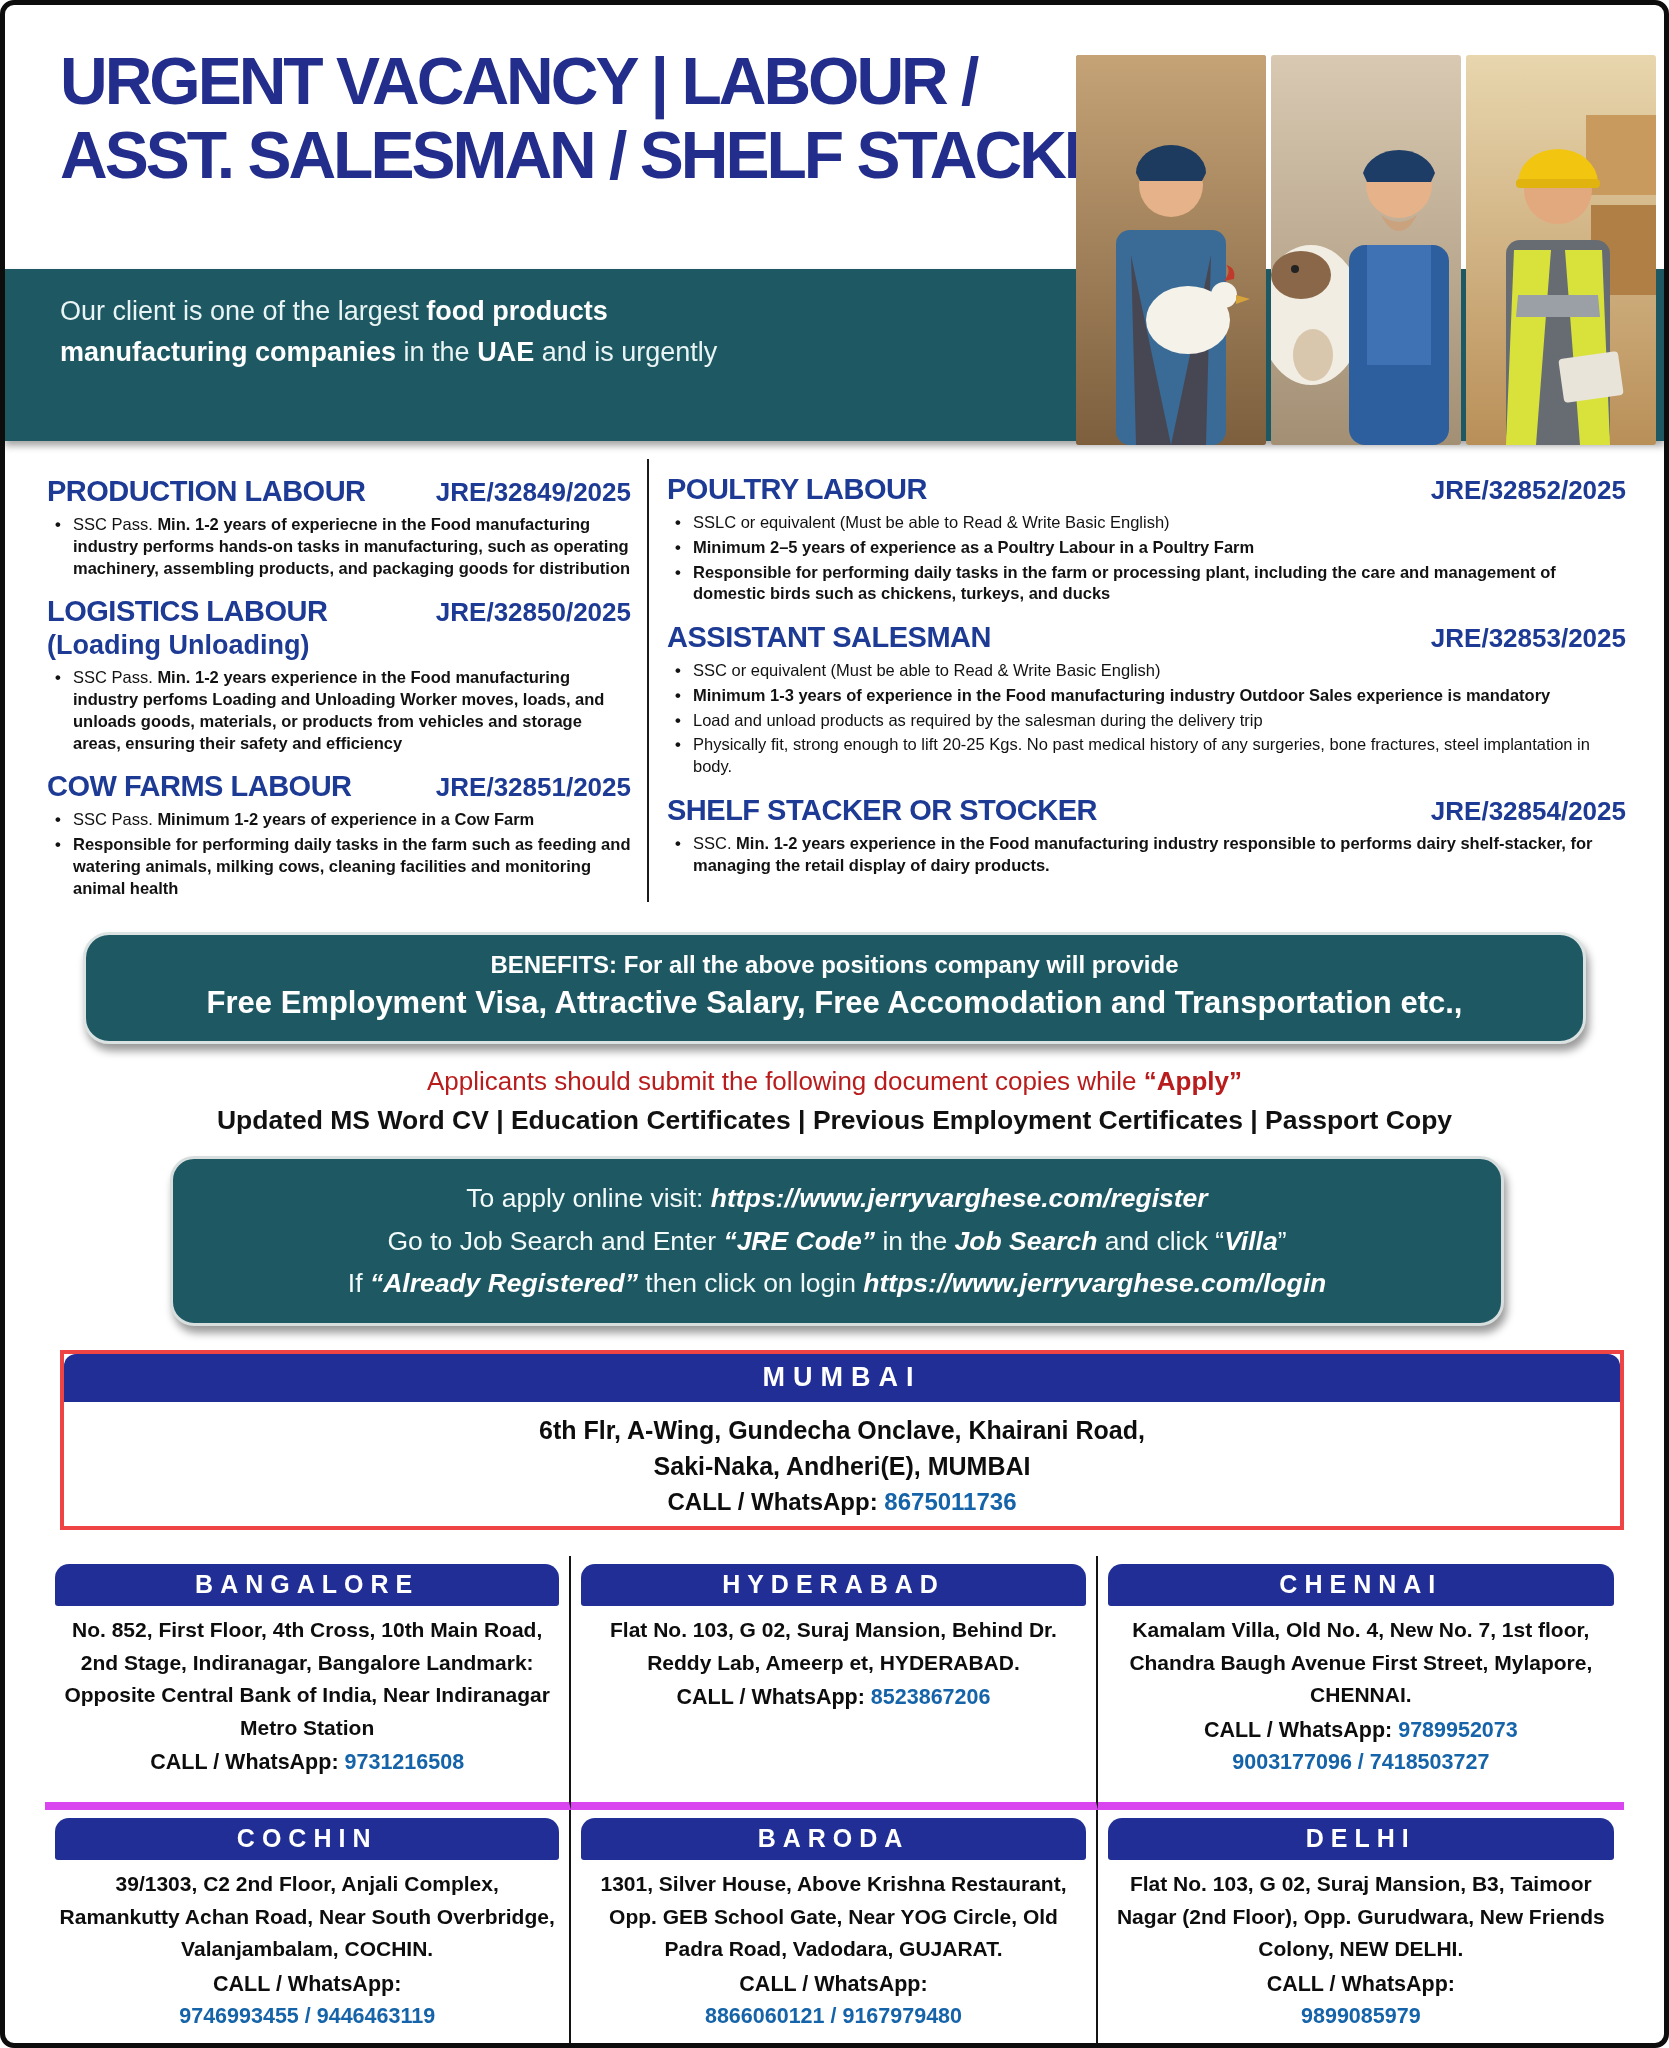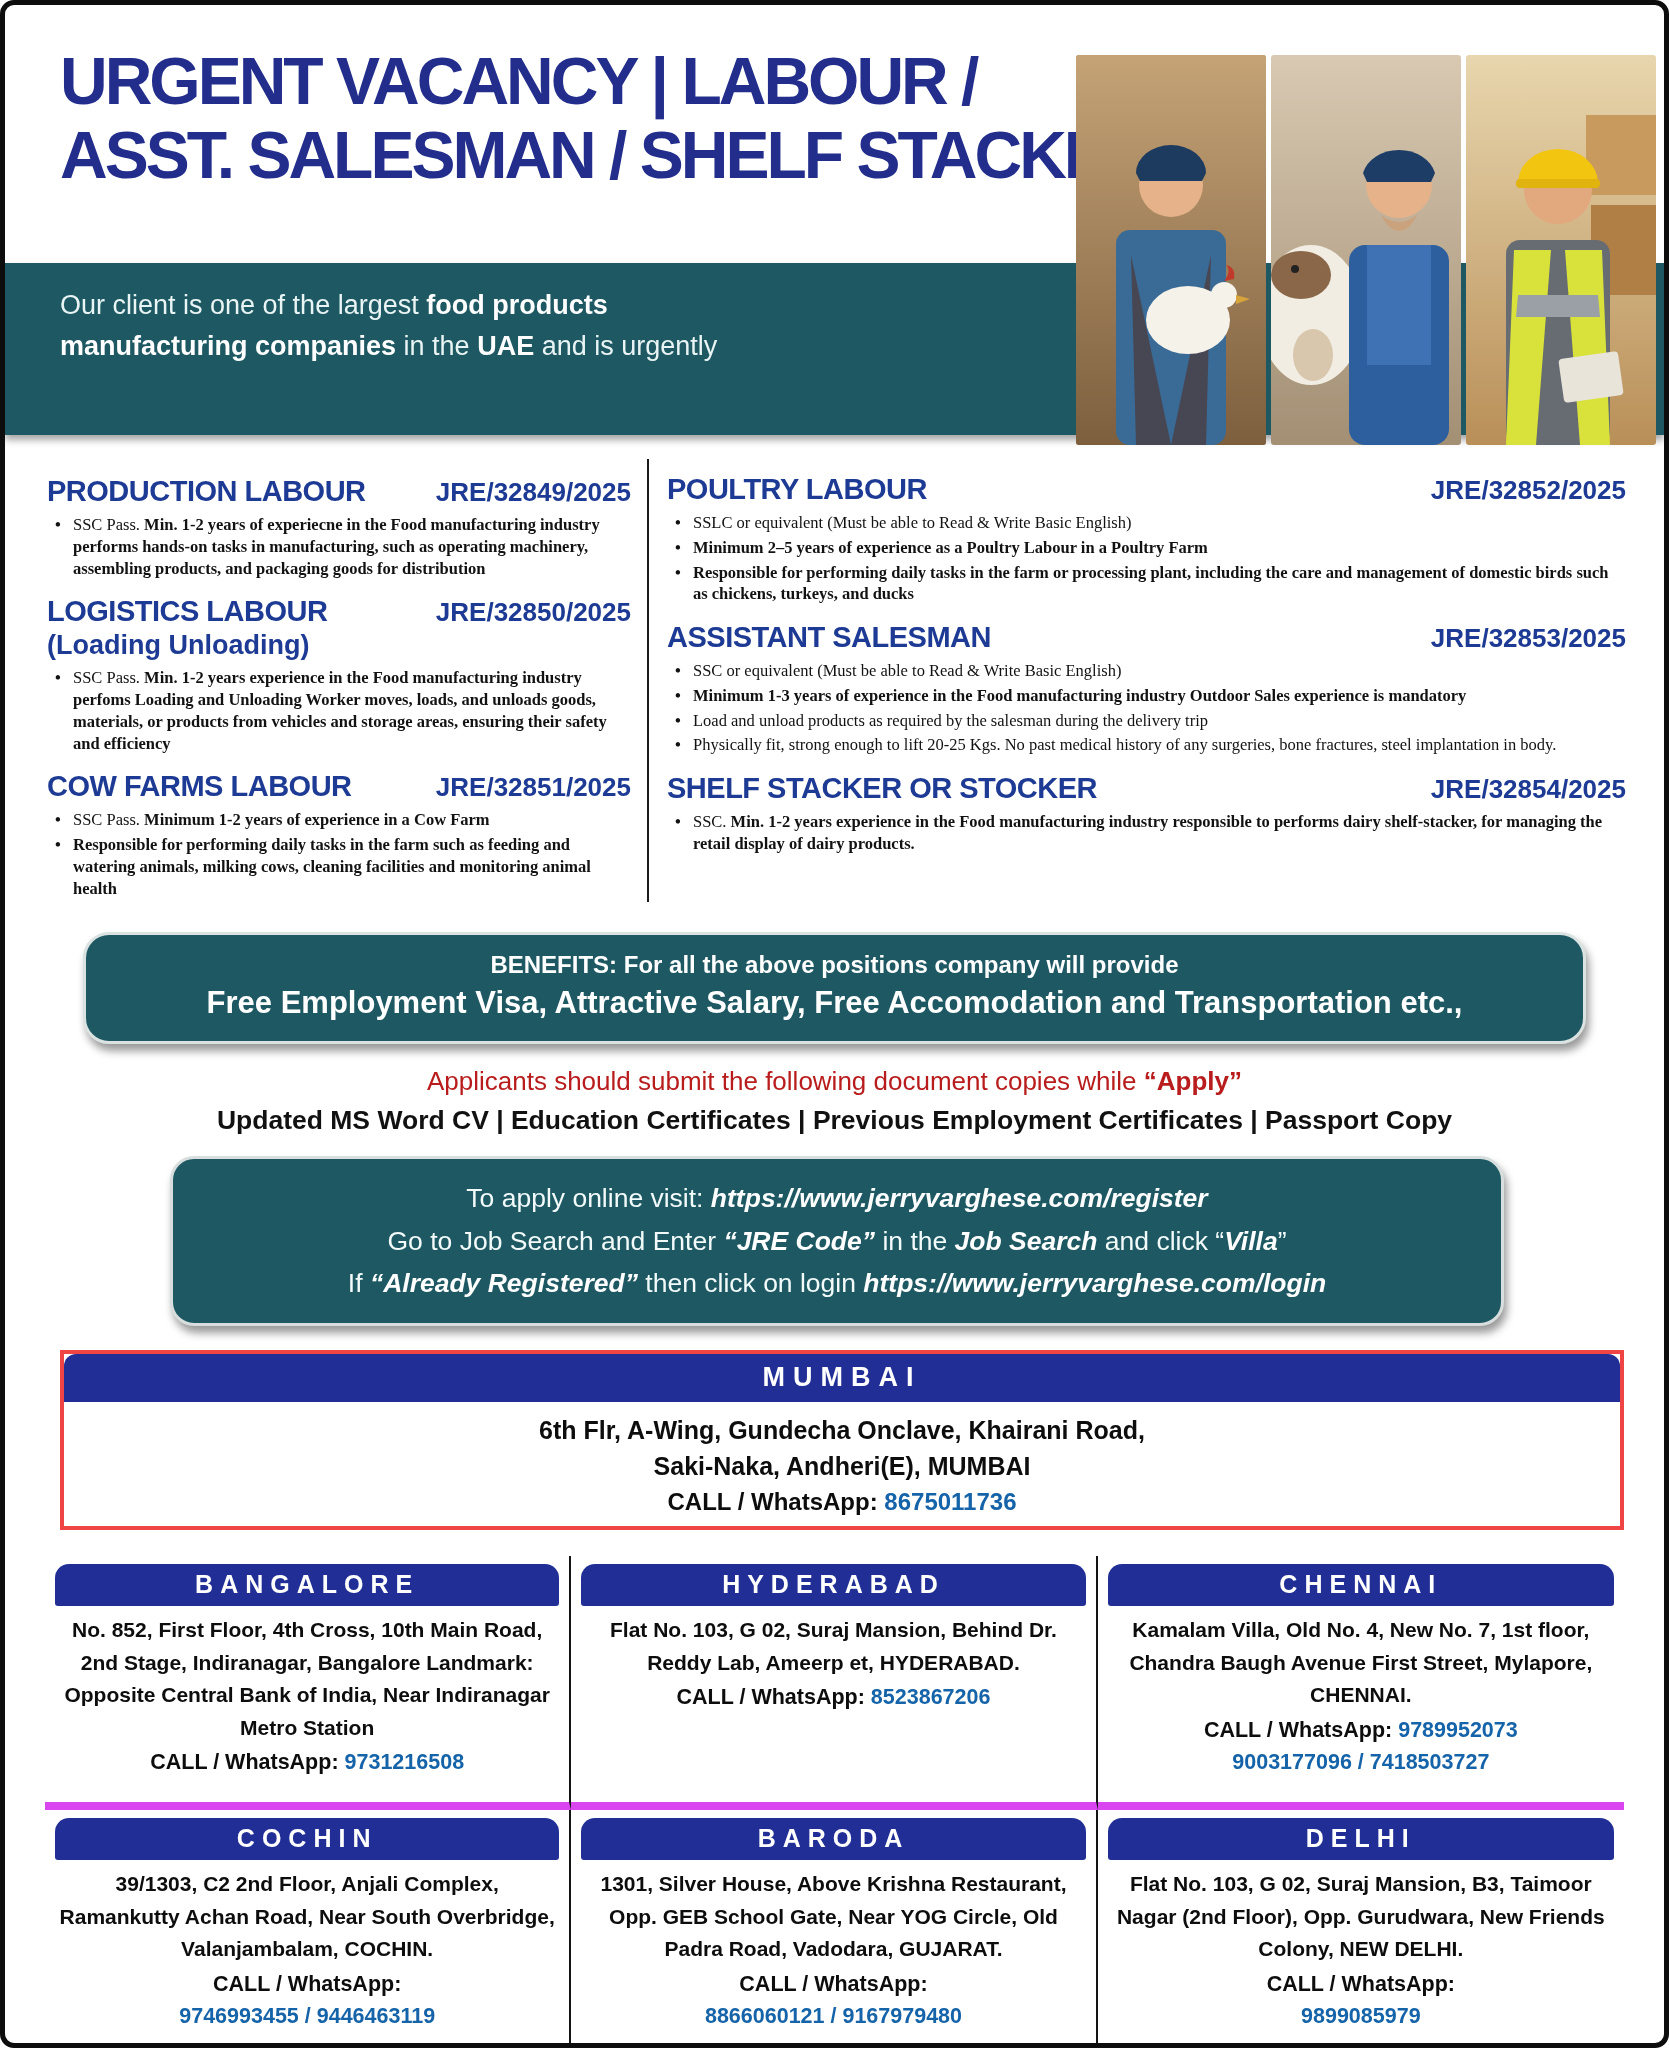--- a/index.html
+++ b/index.html
@@ -6,38 +6,38 @@
   body { font-family:"Liberation Sans", sans-serif; background:#ffffff; }
   .poster {
     position:relative; width:1669px; height:2048px; background:#fff;
     border:5px solid #0d0d0d; border-radius:14px; overflow:hidden;
   }
   
   .header { position:relative; height:402px; }
   .title { margin:40px 0 0 55px; color:#232e8c; font-weight:800;
            font-size:66px; line-height:1.12; letter-spacing:-3px; }
   .teal-band {
-    position:absolute; left:0; right:0; bottom:12px; height:172px;
+    position:absolute; left:0; right:0; bottom:6px; height:172px;
     background:#1e5963; color:#e9f4f4; padding:22px 0 0 55px;
     box-shadow:0 5px 7px rgba(0,0,0,.35);
   }
   .teal-band .line { font-size:27px; line-height:1.52; font-weight:300; }
   .teal-band b { font-weight:700; color:#ffffff; }
   .photos { position:absolute; top:10px; right:8px; width:580px; height:390px;
             display:flex; gap:5px; z-index:3; }
   .photos svg { flex:1; height:100%; border-radius:3px; }
   
   .jobs { display:flex; padding:12px 38px 4px 42px; }
   .col-left  { width:600px; flex:none; padding-right:16px; }
   .col-right { flex:1; border-left:2px solid #1b1b1b; padding-left:18px; }
   .job-head { display:flex; justify-content:space-between; align-items:baseline; margin-top:16px; }
   .job-title { color:#1d3a94; font-weight:800; font-size:29px; letter-spacing:-0.5px;}
   .job-sub   { color:#1d3a94; font-weight:800; font-size:27px; margin-top:2px;}
   .job-code  { color:#1d3a94; font-weight:800; font-size:26px; }
-  ul.reqs { list-style:none; margin:6px 0 2px 0;font-family:Liberation Serif, serif; }
+  ul.reqs { list-style:none; margin:6px 0 2px 0; }
   ul.reqs li { position:relative; padding-left:26px; font-size:16.5px; line-height:1.32;
                color:#121212; margin-bottom:3px; }
   ul.reqs li::before { content:"•"; position:absolute; left:8px; top:0; font-weight:700; }
   ul.reqs .n { font-weight:400; }
   ul.reqs .b { font-weight:700; }
   
   .benefits {
     margin:26px 78px 0 78px; background:#1e5963; border:3px solid #dbe2e2;
     border-radius:26px; text-align:center; color:#fff; padding:16px 20px 20px 20px;
     box-shadow:3px 7px 9px rgba(0,0,0,.4);

